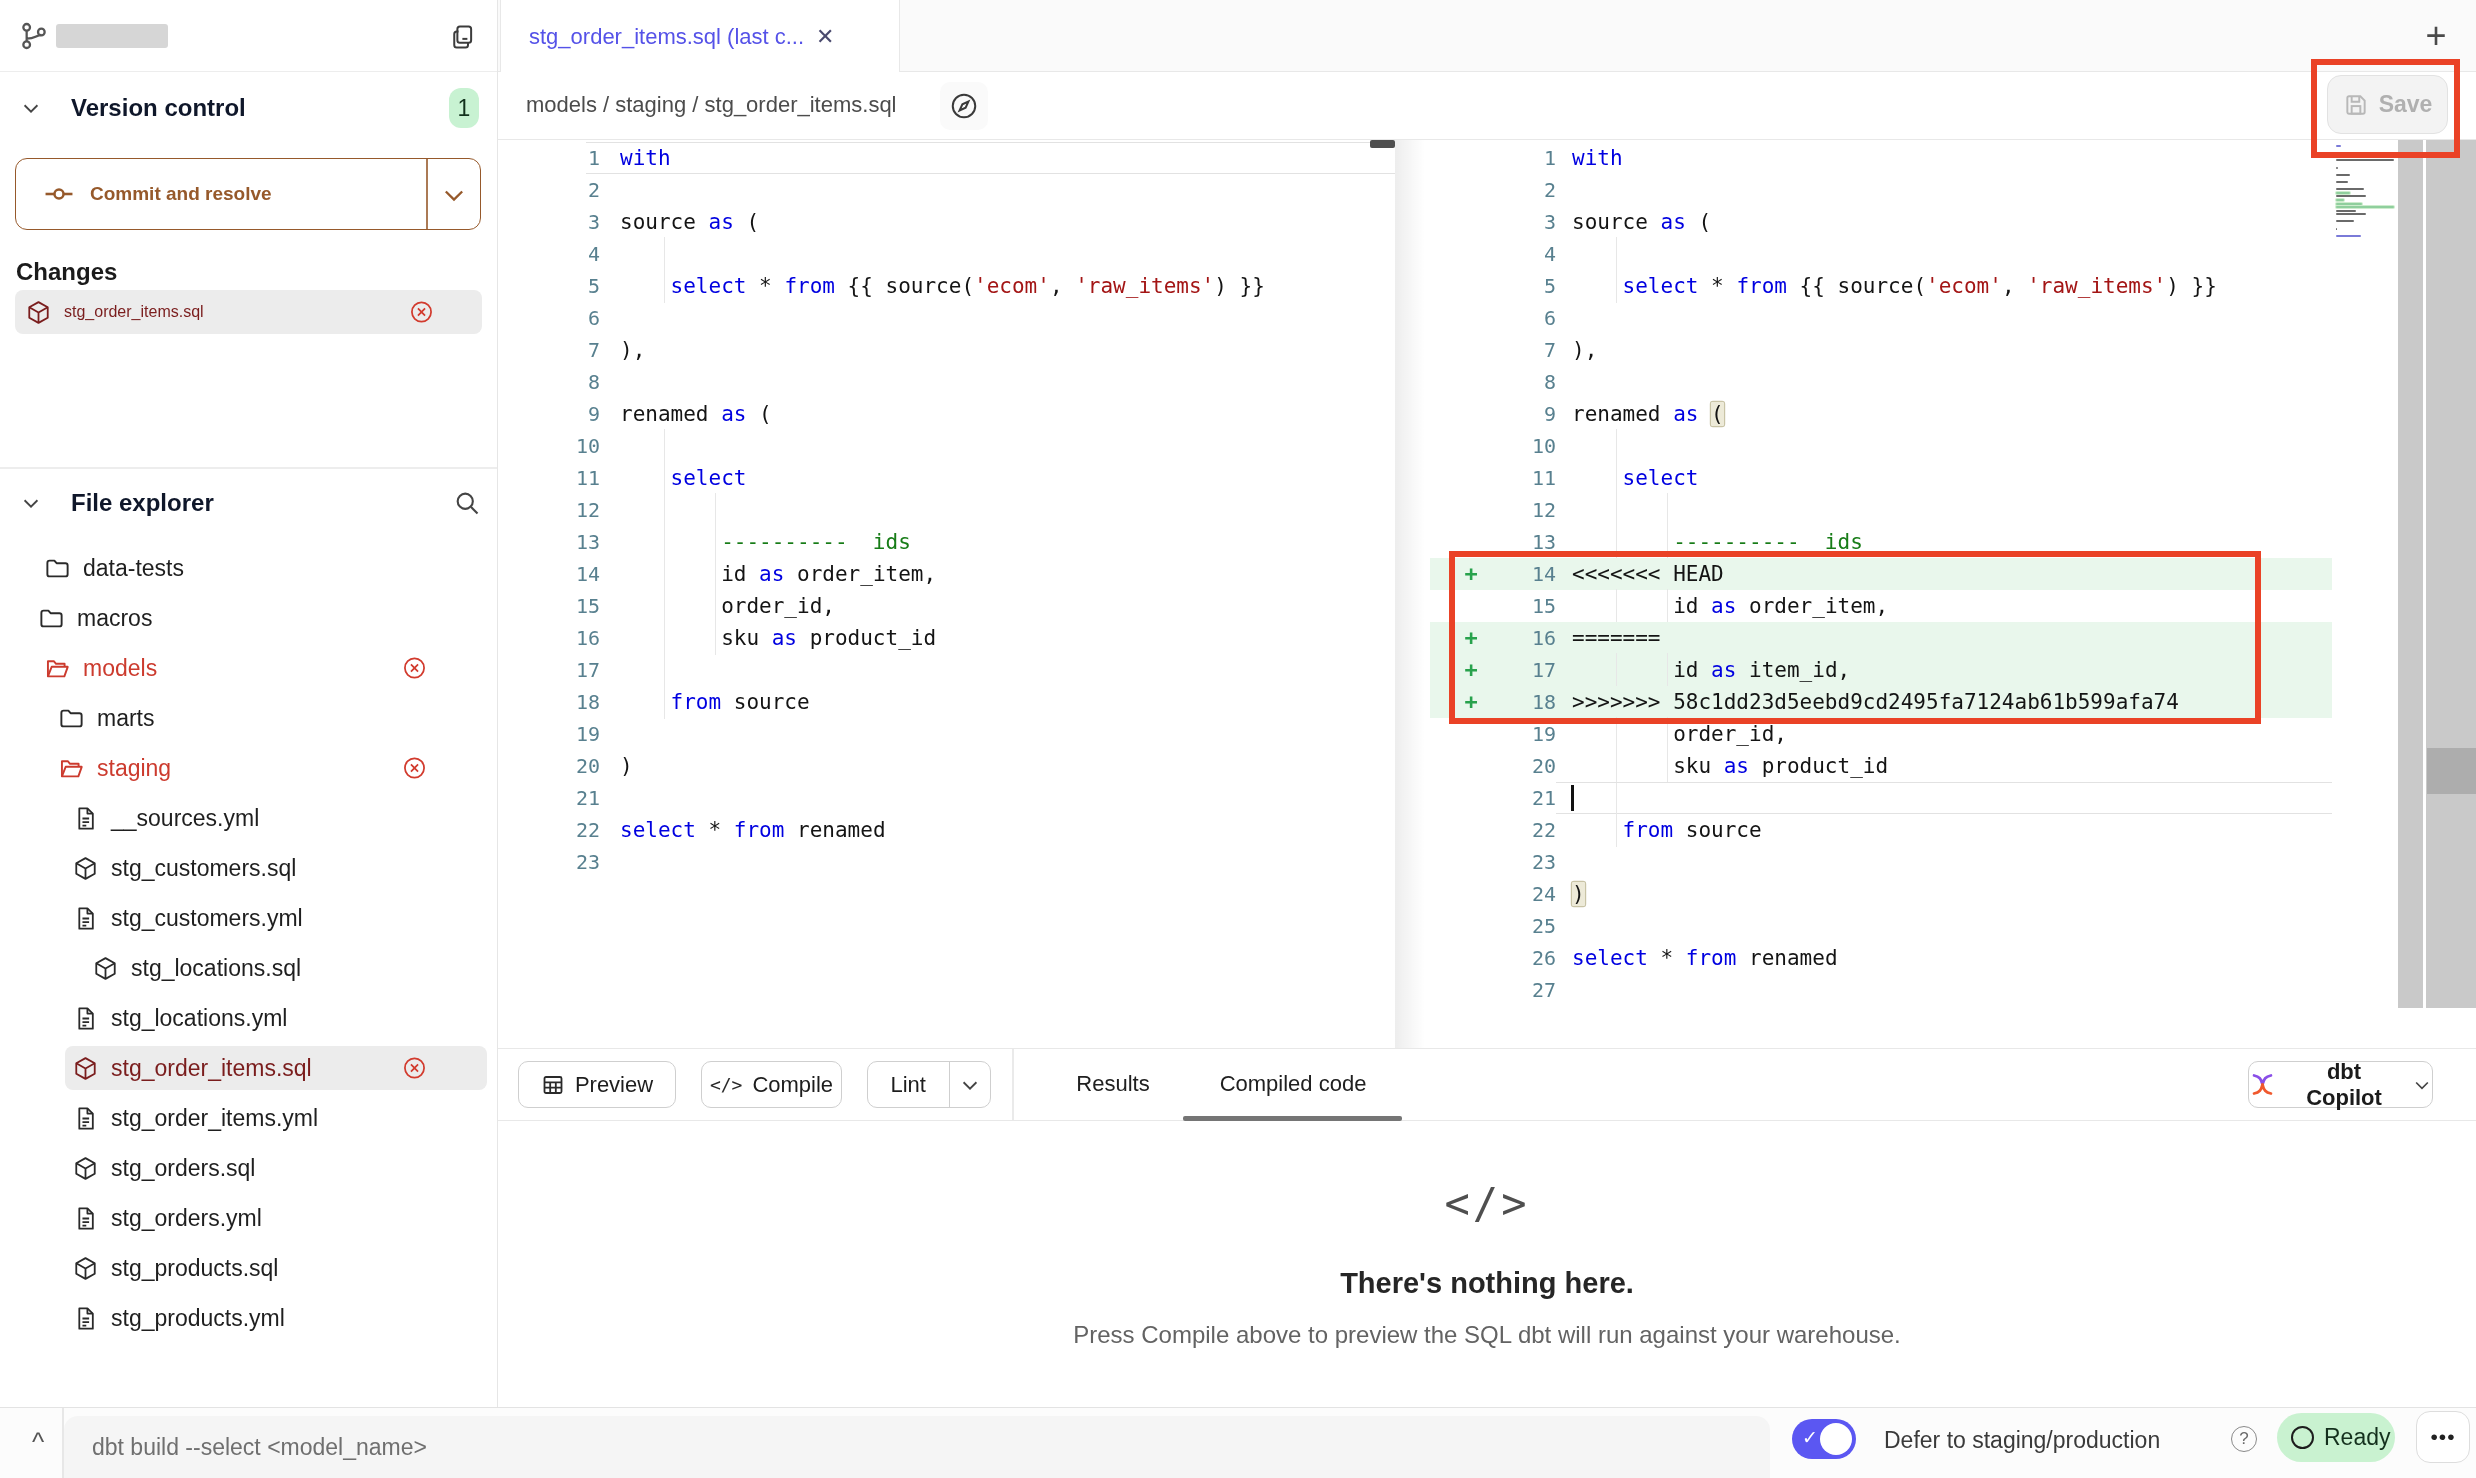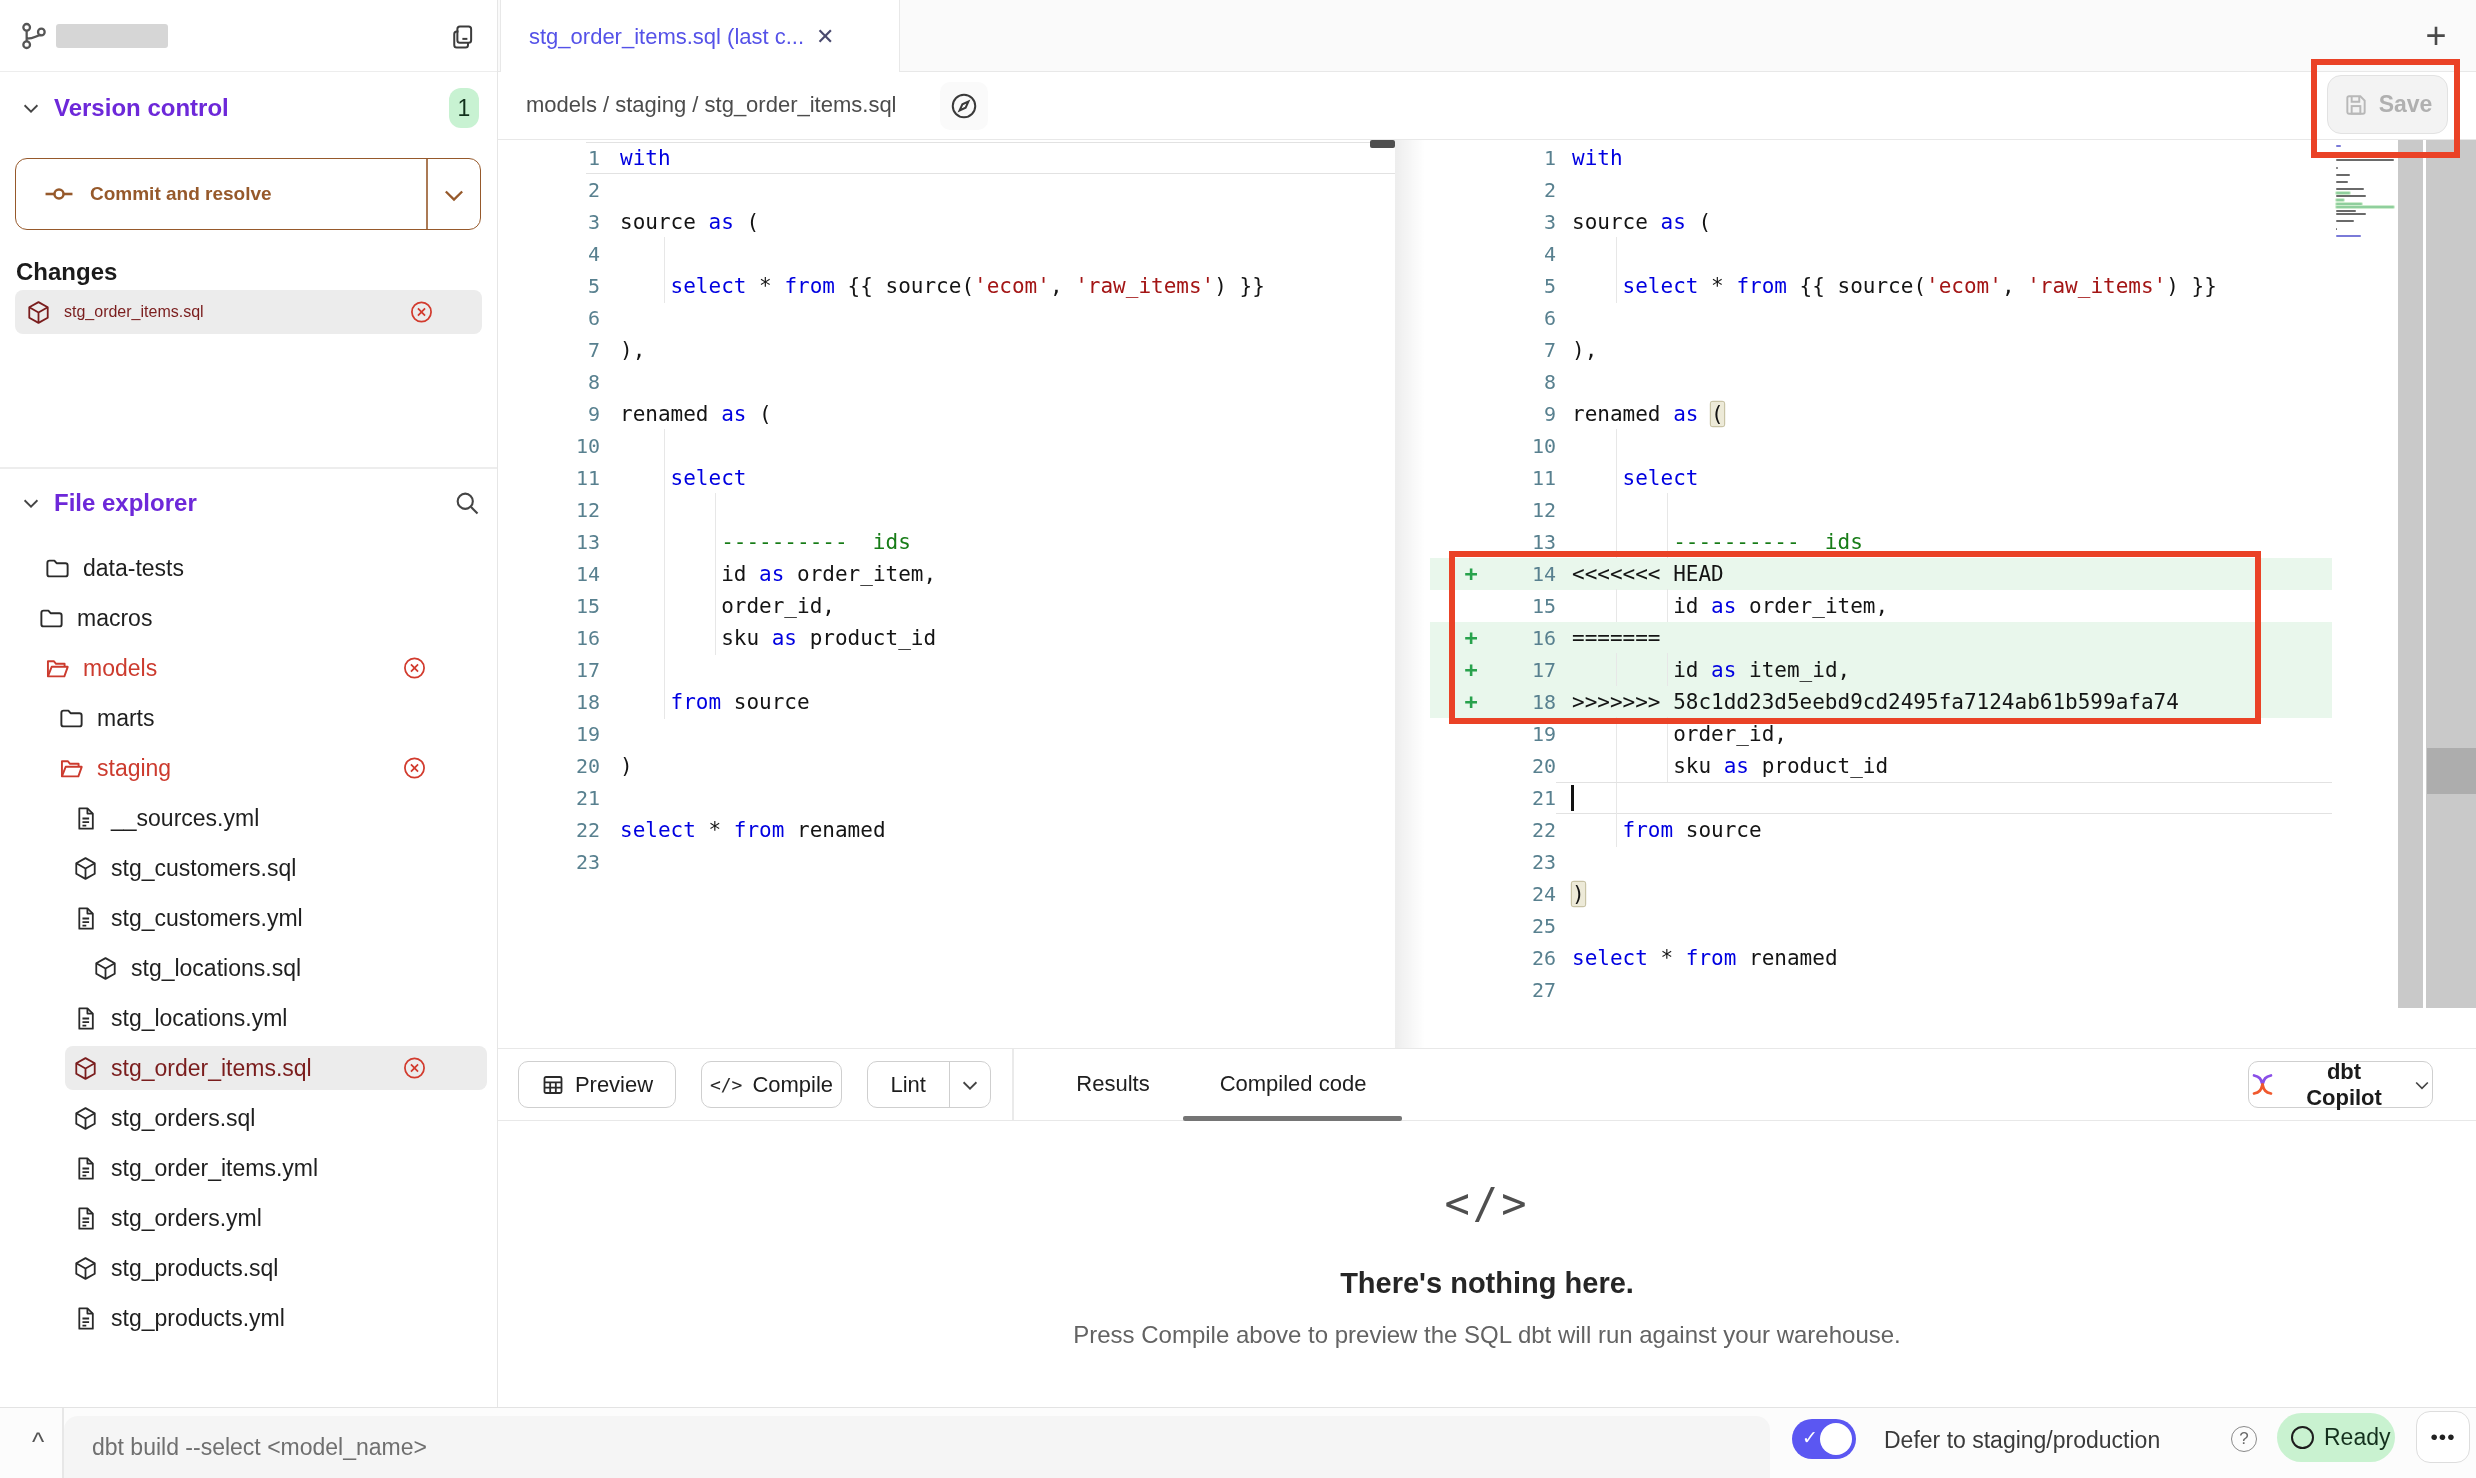--- a/index.html
+++ b/index.html
@@ -13,21 +13,21 @@
   #app{position:relative;width:2476px;height:1478px;background:#fff;overflow:hidden}
 
   
   .sidebar{position:absolute;left:0;top:0;width:498px;height:1408px;background:#fff;border-right:1.5px solid #e6e6e6}
   .sb-header{position:absolute;left:0;top:0;width:100%;height:72px;border-bottom:1.5px solid #ededed}
   .branch-ic{position:absolute;left:18px;top:20px;width:32px;height:32px;color:#555}
   .branch-ph{position:absolute;left:56px;top:24px;width:112px;height:24px;background:#d6d6d6;border-radius:3px}
   .copy-btn{position:absolute;left:448px;top:20px;width:34px;height:34px;background:none;border:none;color:#3c3c3c;cursor:pointer}
   .sec-head{position:absolute;left:0;width:100%;height:44px;display:flex;align-items:center}
   .chev{width:22px;height:22px;color:#444;margin-left:20px;flex:0 0 auto}
-  .sec-title{margin-left:12px;font-size:24px;font-weight:700;color:#6d28d9}
+  .sec-title{margin-left:29px;font-size:24px;font-weight:700;color:#0f172a}
   .badge{position:absolute;right:18px;top:2px;min-width:30px;height:40px;background:var(--badge-green-bg);border-radius:12px;display:grid;place-items:center;font-size:23px;color:#12311c;padding:0 6px}
   .search-ic{position:absolute;right:16px;top:8px;width:28px;height:28px;color:#444}
   .commit-btn{position:absolute;left:15px;top:158px;width:466px;height:72px;border:1.5px solid var(--commit-orange);border-radius:12px;background:#fff;display:flex;align-items:center;cursor:pointer}
   .commit-ic{width:34px;height:34px;color:var(--commit-orange);margin-left:26px}
   .commit-label{margin-left:14px;font-size:19px;font-weight:700;color:var(--commit-orange)}
   .commit-sep{position:absolute;left:410px;top:0;bottom:0;width:1.5px;background:var(--commit-orange);opacity:.8}
   .commit-chev{position:absolute;left:424px;top:22px;width:28px;height:28px;color:var(--commit-orange)}
   .changes-label{position:absolute;left:16px;top:258px;font-size:24px;font-weight:700;color:#1b1b1b}
   #changes-list{position:absolute;left:0;top:290px;width:100%}
   .change-row{position:relative;margin:0 15px;height:44px;background:#ececec;border-radius:8px;display:flex;align-items:center;cursor:pointer}
@@ -328,35 +328,35 @@
           <span class="cx-ic">
             <svg viewBox="0 0 24 24" width="25" height="25" fill="none" stroke="currentColor" stroke-width="1.7">
               <circle cx="12" cy="12" r="9.2"></circle>
               <path d="M8.6 8.6l6.8 6.8M15.4 8.6l-6.8 6.8"></path>
             </svg>
           </span>
         </div>
         <div class="file-row" style="padding-left: 64px;">
           <span class="f-ic">
             <svg viewBox="0 0 24 24" width="27" height="27" fill="none" stroke="currentColor" stroke-width="1.6" stroke-linejoin="round">
-              <path d="M12 2.8l8.2 4.6v9.2L12 21.2l-8.2-4.6V7.4z"></path>
-              <path d="M12 12l8.2-4.6M12 12L3.8 7.4M12 12v9.2"></path>
-            </svg>
-          </span>
-          <span class="f-label">stg_orders.sql</span>
-        </div>
-        <div class="file-row" style="padding-left: 64px;">
-          <span class="f-ic">
-            <svg viewBox="0 0 24 24" width="27" height="27" fill="none" stroke="currentColor" stroke-width="1.6" stroke-linejoin="round">
               <path d="M6.5 3h7.2l4.8 4.6V21h-12z"></path>
               <path d="M13.7 3v4.6h4.8"></path>
               <path d="M9.3 12h5.9M9.3 15.2h5.9M9.3 18.3h3.4"></path>
             </svg>
           </span>
           <span class="f-label">stg_order_items.yml</span>
+        </div>
+        <div class="file-row" style="padding-left: 64px;">
+          <span class="f-ic">
+            <svg viewBox="0 0 24 24" width="27" height="27" fill="none" stroke="currentColor" stroke-width="1.6" stroke-linejoin="round">
+              <path d="M12 2.8l8.2 4.6v9.2L12 21.2l-8.2-4.6V7.4z"></path>
+              <path d="M12 12l8.2-4.6M12 12L3.8 7.4M12 12v9.2"></path>
+            </svg>
+          </span>
+          <span class="f-label">stg_orders.sql</span>
         </div>
         <div class="file-row" style="padding-left: 64px;">
           <span class="f-ic">
             <svg viewBox="0 0 24 24" width="27" height="27" fill="none" stroke="currentColor" stroke-width="1.6" stroke-linejoin="round">
               <path d="M6.5 3h7.2l4.8 4.6V21h-12z"></path>
               <path d="M13.7 3v4.6h4.8"></path>
               <path d="M9.3 12h5.9M9.3 15.2h5.9M9.3 18.3h3.4"></path>
             </svg>
           </span>
           <span class="f-label">stg_orders.yml</span>

